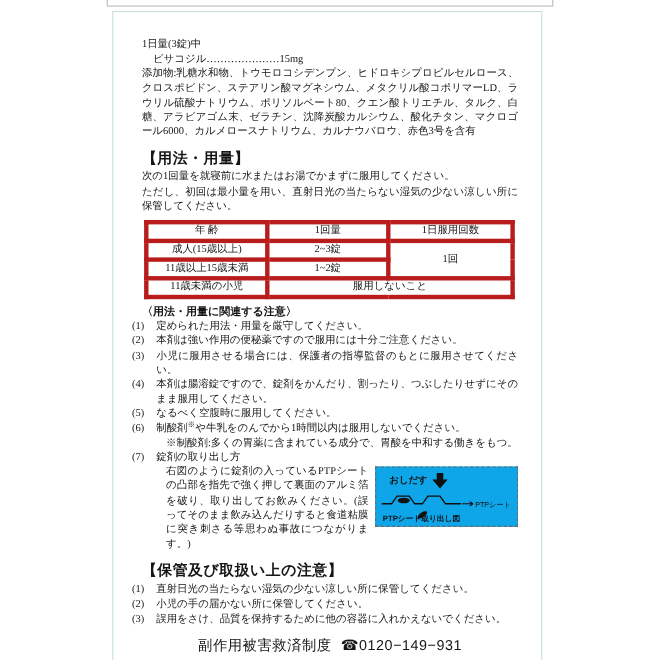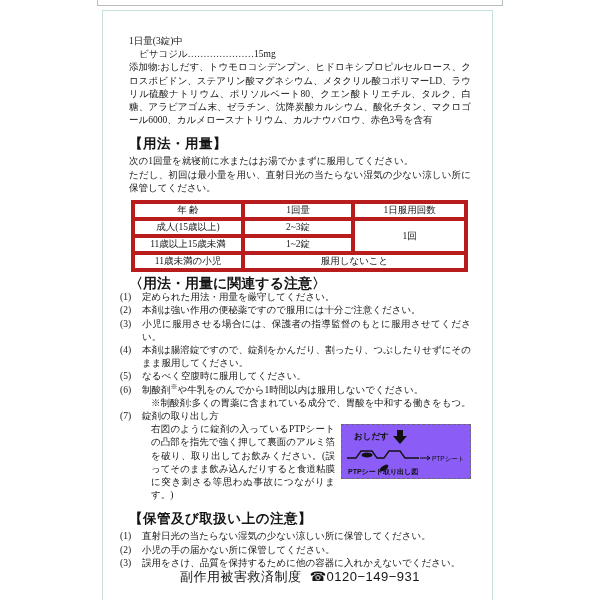--- a/index.html
+++ b/index.html
@@ -37,51 +37,51 @@
   table.dose{
     border-collapse:collapse;margin:5px 0 5px 2px;
     font-size:9.5px;line-height:11px;width:333px;table-layout:fixed;
   }
   table.dose th,table.dose td{
     border:4px solid #b91c1c;text-align:center;vertical-align:middle;
     font-weight:normal;padding:1px 0;height:11px;margin-top:40px;
   }
   .notes-heading{
     font-family:"Liberation Sans","DejaVu Sans",sans-serif;
-    font-weight:bold;font-size:14px;margin:3px 0 1px 0;text-align:left;
+    font-weight:bold;font-size:10px;margin:3px 0 1px 0;text-align:left;
   }
   .note{padding-left:13px;text-indent:-22px;margin:0;}
   .note .num{display:inline-block;width:19px;text-indent:0;margin-right:3px;}
   .note-sub{padding-left:22px;margin:0;}
   .note7-body{padding-left:22px;margin:0;overflow:hidden;}
   sup.ref{font-size:7px;vertical-align:super;line-height:0;}
   
   .ptp-box{
     float:right;width:130px;height:55px;margin:1px 0 2px 6px;
-    border:1px dashed #6a6a6a;background:#8b5cf6;box-sizing:border-box;
+    border:1px dashed #6a6a6a;background:#0ea5e9;box-sizing:border-box;
   }
   
   .relief{
     font-family:"Liberation Sans","DejaVu Sans",sans-serif;
     text-align:center;font-size:13px;font-weight:500;
-    letter-spacing:.5px;
+    margin-top:10px;letter-spacing:.5px;
   }
 </style>
 </head>
 <body>
 
 <div class="remnant-frame"></div>
 
 <div class="frame">
   <div class="content">
 
     <div>
       <p class="line">1日量(3錠)中</p>
       <p class="line indent1">ビサコジル…………………15mg</p>
-      <p class="para">添加物:おしだす、トウモロコシデンプン、ヒドロキシプロピルセルロース、クロスポビドン、ステアリン酸マグネシウム、メタクリル酸コポリマーLD、ラウリル硫酸ナトリウム、ポリソルベート80、クエン酸トリエチル、タルク、白糖、アラビアゴム末、ゼラチン、沈降炭酸カルシウム、酸化チタン、マクロゴール6000、カルメロースナトリウム、カルナウバロウ、赤色3号を含有</p>
+      <p class="para">添加物:乳糖水和物、トウモロコシデンプン、ヒドロキシプロピルセルロース、クロスポビドン、ステアリン酸マグネシウム、メタクリル酸コポリマーLD、ラウリル硫酸ナトリウム、ポリソルベート80、クエン酸トリエチル、タルク、白糖、アラビアゴム末、ゼラチン、沈降炭酸カルシウム、酸化チタン、マクロゴール6000、カルメロースナトリウム、カルナウバロウ、赤色3号を含有</p>
     </div>
 
     <div>
       <div class="sec-heading h2">【用法・用量】</div>
       <p class="line">次の1回量を就寝前に水またはお湯でかまずに服用してください。</p>
       <p class="line">ただし、初回は最小量を用い、直射日光の当たらない湿気の少ない涼しい所に保管してください。</p>
 
       <table class="dose">
         <colgroup>
             <col style="width:110px">

